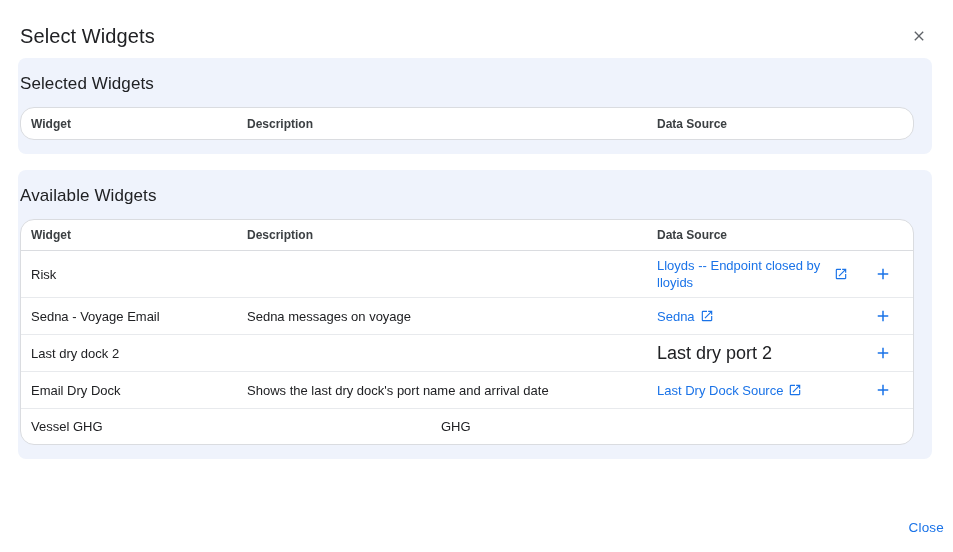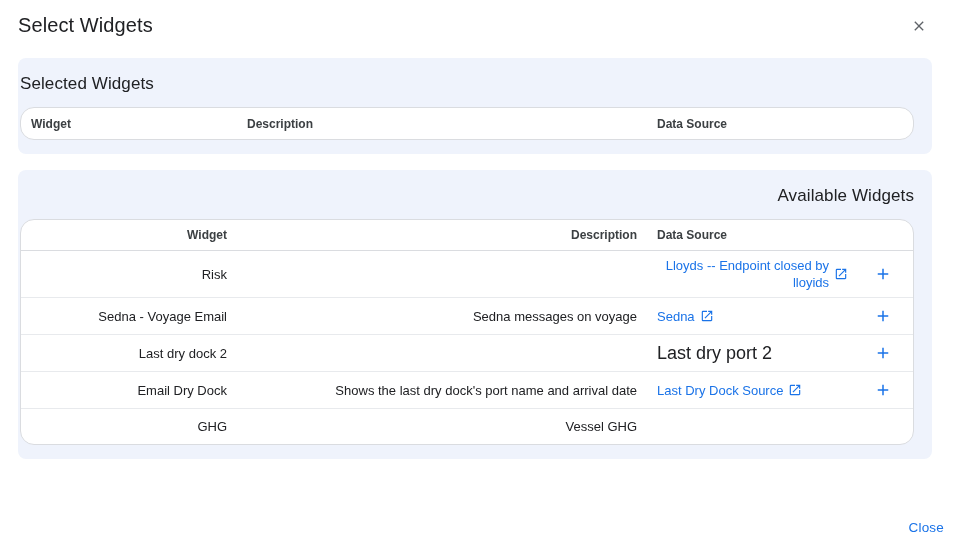--- a/index.html
+++ b/index.html
@@ -5,35 +5,35 @@
   * { margin:0; padding:0; box-sizing:border-box; }
   html,body { width:953px; height:552px; }
   body {
     font-family:"Liberation Sans", sans-serif;
     background:#ffffff;
     color:#202124;
     position:relative;
     overflow:hidden;
   }
   .dialog-header {
-    display:flex; align-items:flex-start; justify-content:space-between;
-    padding:14px 20px 0 12px; height:48px;margin-left:6px;
+    display:flex; align-items:flex-end; justify-content:space-between;
+    padding:14px 20px 0 20px; height:48px;
   }
   .dialog-title { font-size:20px; font-weight:400; color:#202124; letter-spacing:.1px; }
   .close-x {
     background:none; border:none; cursor:pointer; padding:4px;
     display:flex; align-items:center; justify-content:center; margin-right:2px;
   }
   .section {
     background:#eff3fc;
     border-radius:8px;
     margin:0 21px 0 18px;
     padding:16px 18px 14px 2px;
   }
-  .section + .section { margin-top:16px;text-align:right; }
+  .section + .section { margin-top:16px; }
   .section-first { margin-top:10px; }
   .section-heading { font-size:17px; font-weight:400; color:#202124; margin-bottom:13px; letter-spacing:.1px; }
   .table-card {
     background:#ffffff;
     border:1px solid #dadce0;
     border-radius:14px;
     overflow:hidden;
   }
   .t-row {
     display:flex; align-items:center;
@@ -162,22 +162,22 @@
         </span>
         <button class="add-btn" aria-label="Add widget">
           <svg width="18" height="18" viewBox="0 0 24 24">
               <path d="M11 5h2v6h6v2h-6v6h-2v-6H5v-2h6z" fill="#1a73e8"></path>
             </svg>
         </button>
       </div>
     </div>
 
     <div class="t-row">
+      <div class="cell col-desc">Vessel GHG</div>
       <div class="cell col-widget">GHG</div>
-      <div class="cell col-desc">Vessel GHG</div>
     </div>
 
   </div>
 </div>
 
 <div class="dialog-footer">
   <button class="close-link">Close</button>
 </div>
 
 </body></html>

